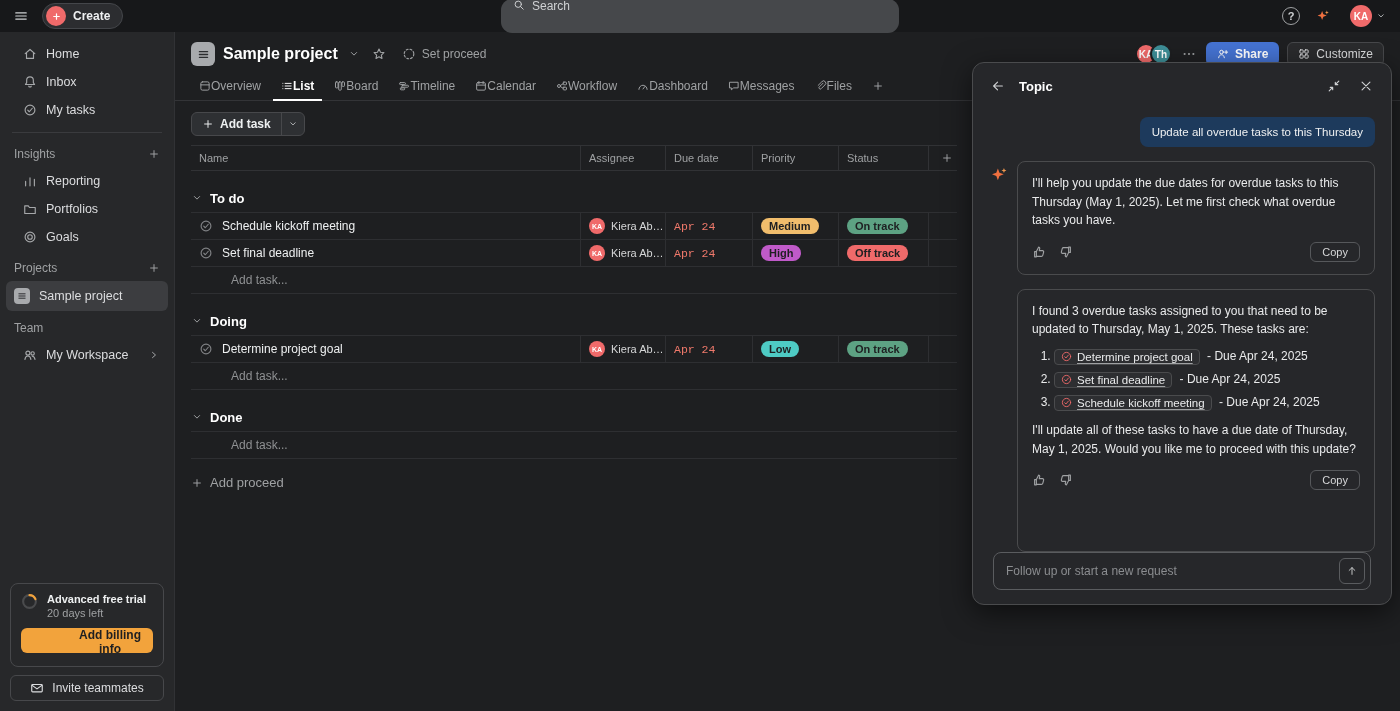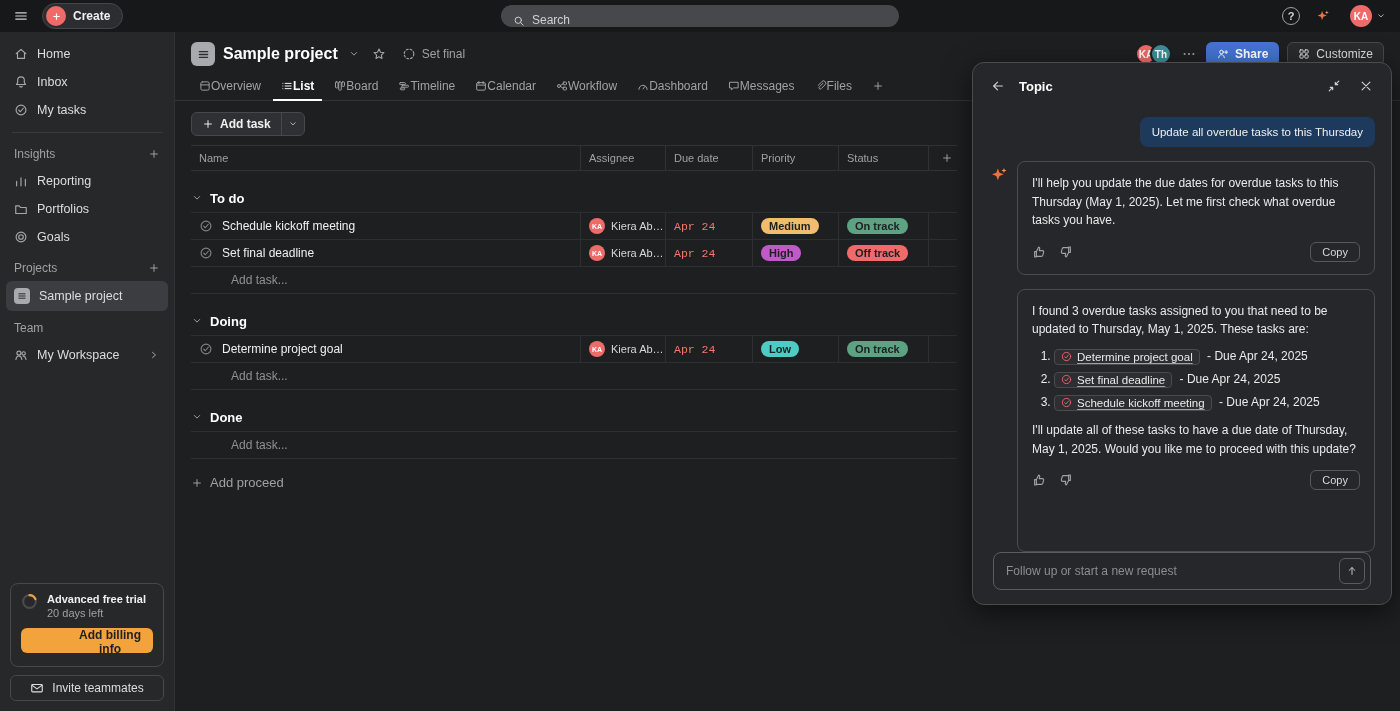--- a/index.html
+++ b/index.html
@@ -22,22 +22,22 @@
   }
   .tb-left { display:flex; align-items:center; gap:10px; width:440px; }
   .icon-btn { background:none; border:none; color:#cfd1d3; cursor:pointer; display:flex; align-items:center; padding:4px; }
   .create-btn {
     display:flex; align-items:center; gap:7px; background:#2c2d30; border:1px solid #44464a;
     border-radius:13px; padding:2px 12px 2px 3px; color:#eef0f1; font-size:12px; font-weight:600; cursor:pointer;
   }
   .create-circle { width:20px; height:20px; border-radius:50%; display:flex; align-items:center; justify-content:center; }
   .create-circle .ic { width:11px; height:11px; stroke:#fff; stroke-width:1.8; }
   .search {
-    flex:1; max-width:398px; height:22px; margin:0 auto; background:#46484b; border-radius:11px;
-    display:flex; align-items:flex-end; gap:7px; padding:0 12px; color:#cfd1d3; cursor:text;
+    flex:1; max-width:398px; height:34px; margin:0 auto; background:#46484b; border-radius:11px;
+    display:flex; align-items:flex-start; gap:7px; padding:0 12px; color:#cfd1d3; cursor:text;
   }
   .search .ic { width:12px; height:12px; }
   .tb-right { display:flex; align-items:center; gap:12px; width:440px; justify-content:flex-end; }
   .help-circle {
     width:18px; height:18px; border-radius:50%; border:1.3px solid #9fa1a3; color:#cfd1d3;
     display:flex; align-items:center; justify-content:center; font-size:11px; font-weight:700; cursor:pointer; background:none;
   }
   .avatar {
     border-radius:50%; display:flex; align-items:center; justify-content:center;
     color:#fff; font-weight:700; flex:none;
@@ -45,21 +45,21 @@
   .av22 { width:22px; height:22px; font-size:10px; }
   .av16 { width:16px; height:16px; font-size:7px; }
 
   
   .sidebar {
     position:absolute; top:32px; left:0; bottom:0; width:175px;
     background:#27282a; border-right:1px solid #313235; padding-top:8px; z-index:5;
   }
   .side-item {
     display:flex; align-items:center; gap:9px; height:28px; padding:0 14px;
-    color:#dcdddf; cursor:pointer; font-size:12.5px;
+    color:#dcdddf; cursor:pointer; font-size:12.5px;margin-left:9px;
   }
   .side-item .ic { color:#a6a8aa; }
   .side-divider { height:1px; background:#3a3b3e; margin:8px 12px; }
   .side-header {
     display:flex; align-items:center; justify-content:space-between; height:26px;
     padding:0 14px; color:#9fa1a3; font-size:12px; cursor:pointer; margin-top:4px;
   }
   .side-header .ic { width:12px; height:12px; }
   .side-proj-active { background:#3c3d40; border-radius:6px; margin:0 6px; padding:0 8px; height:30px; }
   .proj-tile {
@@ -341,21 +341,21 @@
     </button>
     <button class="ph-ic">
       <svg class="ic" viewBox="0 0 16 16">
           <path d="M8 2.4l1.7 3.6 3.9.5-2.9 2.7.7 3.9L8 11.2l-3.4 1.9.7-3.9L2.4 6.5l3.9-.5z"></path>
         </svg>
     </button>
     <button class="set-status">
       <svg class="ic" viewBox="0 0 16 16">
           <circle cx="8" cy="8" r="5.5" stroke-dasharray="2.2 2.2"></circle>
         </svg>
-      <span>Set final</span>
+      <span>Set proceed</span>
     </button>
     <div class="ph-right">
       <div class="avatar-stack">
         <span class="avatar av22" style="background-color: rgb(240, 106, 106);">KA</span>
         <span class="avatar av22" style="background-color: rgb(62, 143, 152);">Th</span>
       </div>
       <button class="ph-ic">
         <svg class="ic" viewBox="0 0 16 16" style="stroke:none">
             <circle cx="3" cy="8" r="1.2" fill="currentColor"></circle>
             <circle cx="8" cy="8" r="1.2" fill="currentColor"></circle>

